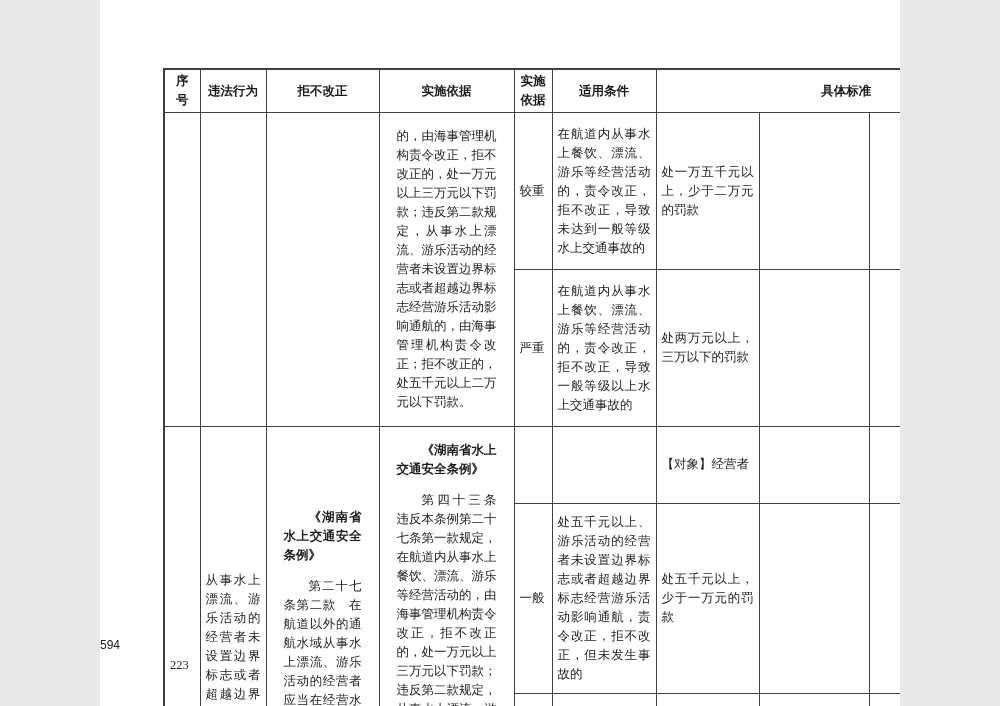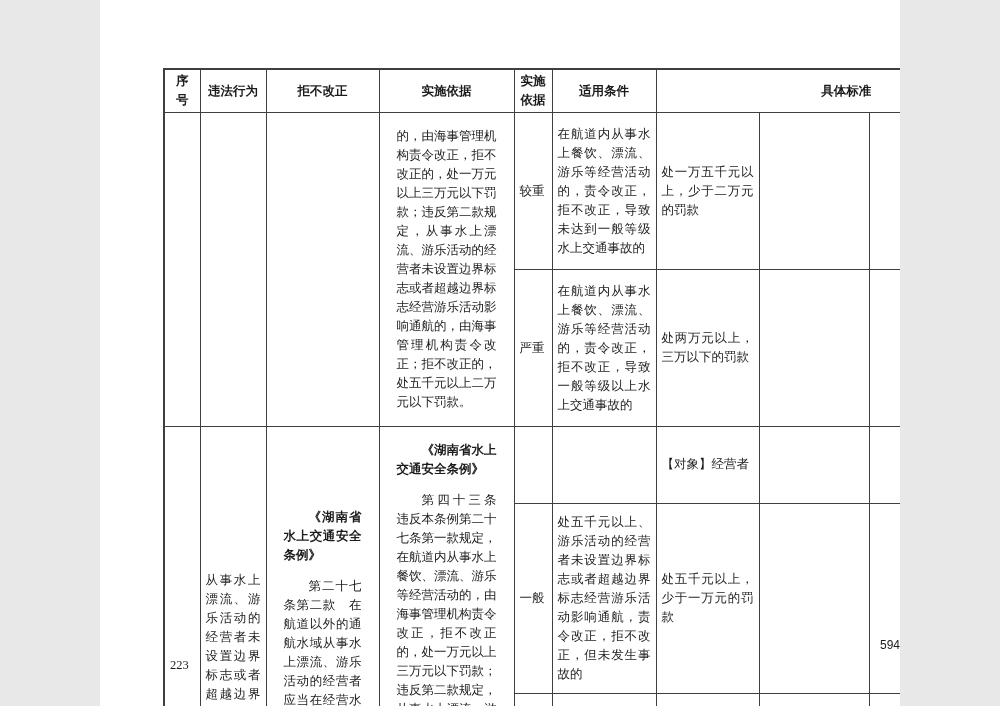--- a/index.html
+++ b/index.html
@@ -37,21 +37,21 @@
   .sep-top td, .sep-top th { border-top:2px solid #3f3f3f; }
   td.center { }
   td.top { vertical-align:top; }
   .jt { text-align:justify;margin-top:44px; }
   p.para { margin:12px; text-indent:2em; text-align:justify; }
   p.para.noindent { text-indent:0; }
   p.para.title { font-weight:bold; }
   .page-number {
     position:absolute;
     left:0; right:0; top:638px;
-    text-align:right;
+    text-align:left;
     font-size:12px;
     font-family:"Liberation Sans","DejaVu Sans",sans-serif;
     color:#1c1c1c;
   }
 </style>
 </head>
 <body>
 
 <div class="page">
 

